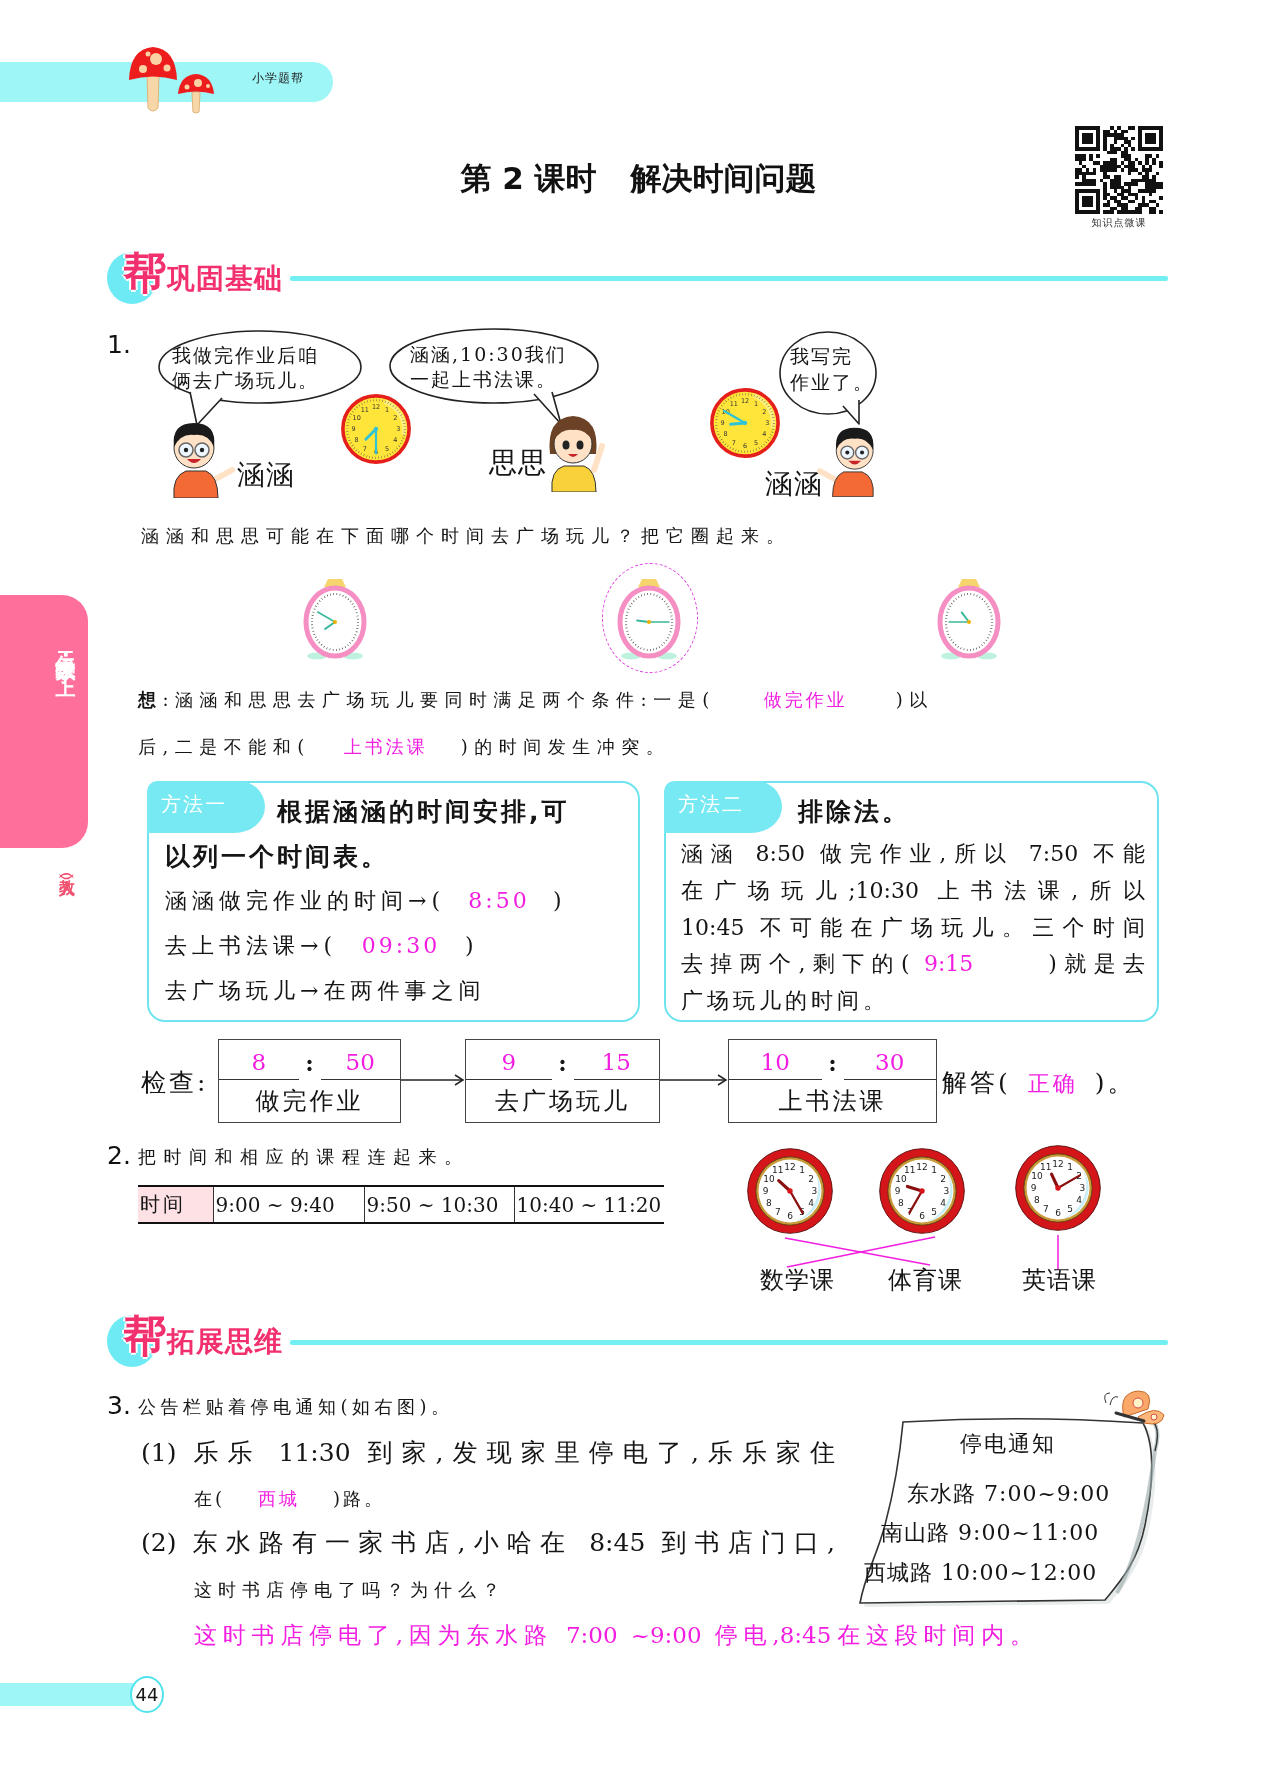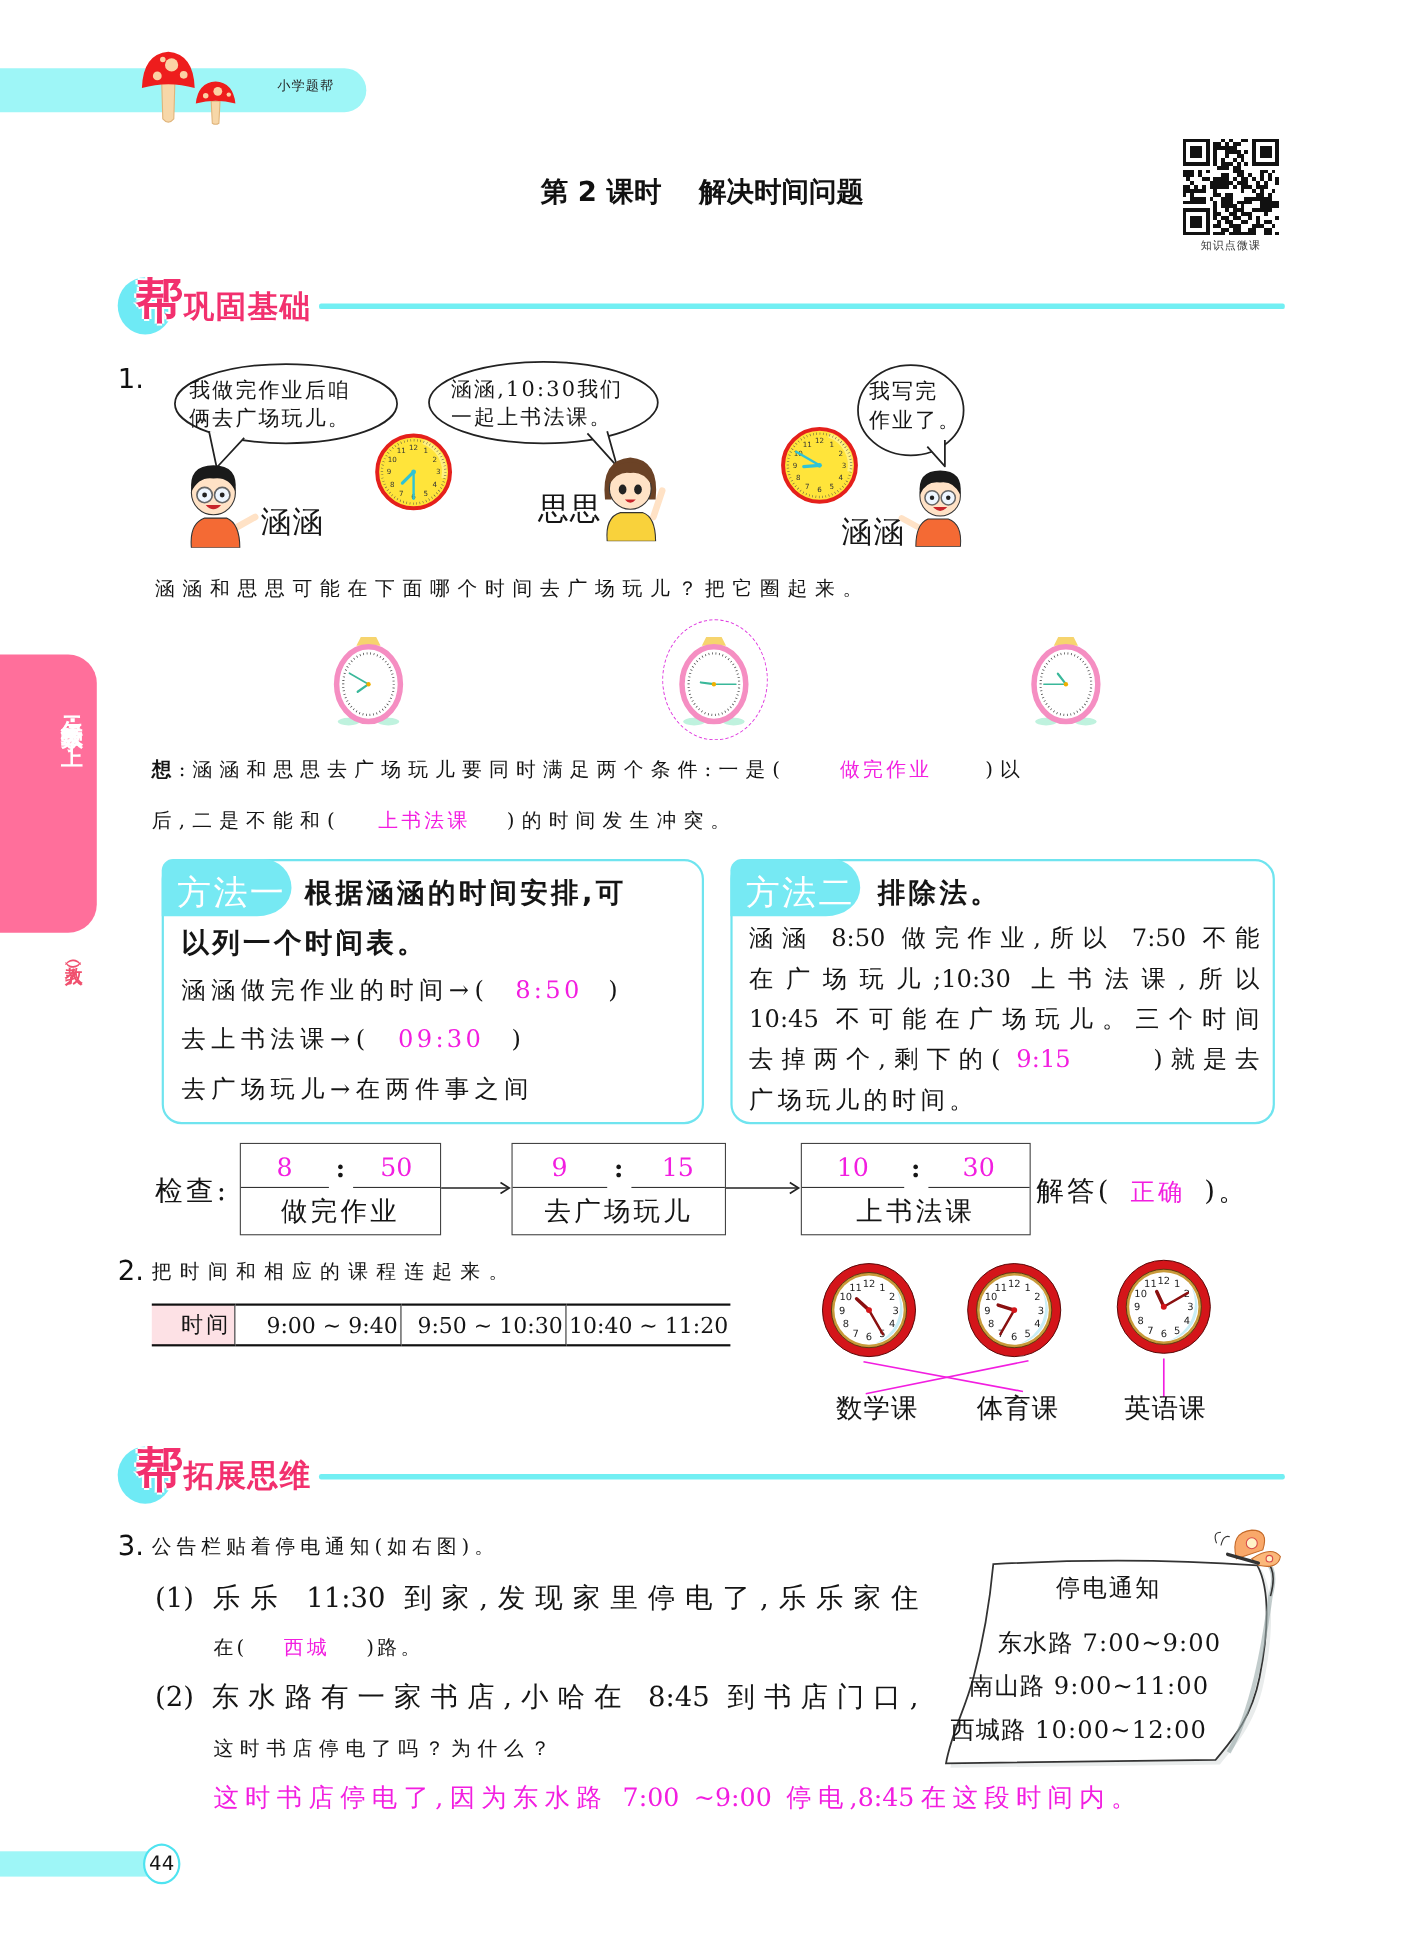--- a/index.html
+++ b/index.html
@@ -3,45 +3,45 @@
 <meta charset="utf-8">
 <style>
 *{box-sizing:border-box;margin:0;padding:0}
 :root{--cyan:#9ef6f7;--cyan_line:#72eff3;--cyan_border:#6fe4ef;--pink_tab:#ff6f9b;--section_pink:#f2306e;--answer:#f21ee0}
 body{width:1277px;height:1773px;position:relative;background:#fff;overflow:hidden;font-family:"DejaVu Serif","Liberation Serif",serif;color:#151515}
 .abs{position:absolute}
 .sans{font-family:"DejaVu Sans","Liberation Sans",sans-serif}
 .ans{color:var(--answer)}
 .banner{left:0;top:62px;width:333px;height:40px;background:var(--cyan);border-radius:0 20px 20px 0}
 .brand{left:252px;top:70px;font-size:12px;color:#222;letter-spacing:1px}
-.title{left:0;top:158px;width:1277px;text-align:center;font-size:25px;font-weight:bold;color:#111}
+.title{left:0;top:158px;width:1277px;text-align:center;font-size:31px;font-weight:bold;color:#111}
 .title .gap{display:inline-block;width:34px}
 .qr-label{left:1068px;top:216px;width:102px;text-align:center;font-size:10px;color:#333;letter-spacing:1px}
 .sec-head{width:190px;height:56px}
 .sec-circle{position:absolute;left:2px;top:2px;width:50px;height:52px;border-radius:50%;background:#6eeaf5}
 .sec-badge{position:absolute;left:18px;top:-6px;font-size:44px;font-weight:bold;color:var(--section_pink);text-shadow:2px 0 #fff,-2px 0 #fff,0 2px #fff,0 -2px #fff}
 .sec-title{position:absolute;left:62px;top:10px;font-size:28px;font-weight:bold;color:var(--section_pink);letter-spacing:1px;white-space:nowrap}
 .sec-line{height:5px;background:var(--cyan_line);border-radius:2px}
 .qnum{font-size:25px;color:#111}
 .bubble-text{font-size:19px;line-height:25px;letter-spacing:2px;white-space:nowrap}
 .name{font-size:28px;letter-spacing:1px}
 .line25{font-size:18px;letter-spacing:6.5px;white-space:nowrap;line-height:32px}
 .blank{display:inline-block;text-align:center;letter-spacing:3px}
 .method{border:2px solid var(--cyan_border);border-radius:18px;background:#fff;height:241px}
-.tag{position:absolute;left:-2px;top:-2px;width:118px;height:52px;background:#76e9f3;border-radius:16px 40px 48px 0 / 16px 40px 40px 0;color:#fff;font-size:31px;padding:10px 0 0 14px;letter-spacing:2px}
+.tag{position:absolute;left:-2px;top:-2px;width:118px;height:52px;background:#76e9f3;border-radius:16px 40px 48px 0 / 16px 40px 40px 0;color:#fff;font-size:20px;padding:10px 0 0 14px;letter-spacing:2px}
 .m-head{position:absolute;font-size:25px;font-weight:bold;white-space:nowrap;letter-spacing:3px}
 .m-row{position:absolute;left:16px;font-size:22px;letter-spacing:5px;white-space:nowrap;line-height:28px}
 .m2-line{position:absolute;left:15px;width:464px;font-size:22px;line-height:28px;text-align:justify;text-align-last:justify;white-space:nowrap}
 .chk-box{height:84px;border:1.5px solid #444;background:#fff}
 .chk-top{display:flex;height:40px;align-items:flex-end}
 .chk-h,.chk-m{flex:1;border-bottom:1.5px solid #333;text-align:center;font-size:23px;line-height:34px}
 .chk-colon{width:22px;text-align:center;font-size:23px;line-height:34px;font-weight:bold}
 .chk-bottom{text-align:center;font-size:24px;line-height:42px;letter-spacing:3px}
 table.sched{border-collapse:collapse;font-size:20px}
-table.sched td{border:1.2px solid #333;height:37px;text-align:right;white-space:nowrap;padding:0 2px}
+table.sched td{border:1.2px solid #333;height:37px;text-align:left;white-space:nowrap;padding:0 2px}
 table.sched tr:first-child td{border-top:2.5px solid #111}
 table.sched tr:last-child td{border-bottom:2.5px solid #111}
 table.sched td:first-child{border-left:none;background:#fde1e5;width:75px;letter-spacing:3px}
 table.sched td:last-child{border-right:none}
 .course-label{font-size:24px;letter-spacing:1px;white-space:nowrap}
 .just{font-size:25px;line-height:32px;text-align:justify;text-align-last:justify;white-space:nowrap}
 .notice-text{font-size:22px;white-space:nowrap;letter-spacing:1px}
 .side-tab{left:0;top:595px;width:88px;height:253px;background:var(--pink_tab);border-radius:0 26px 26px 0}
 .side-text{writing-mode:vertical-rl;color:#fff;font-weight:bold;font-size:20px;letter-spacing:3px}
 .side-ed{writing-mode:vertical-rl;color:#f0506e;font-weight:bold;font-size:16px;letter-spacing:-1px}

